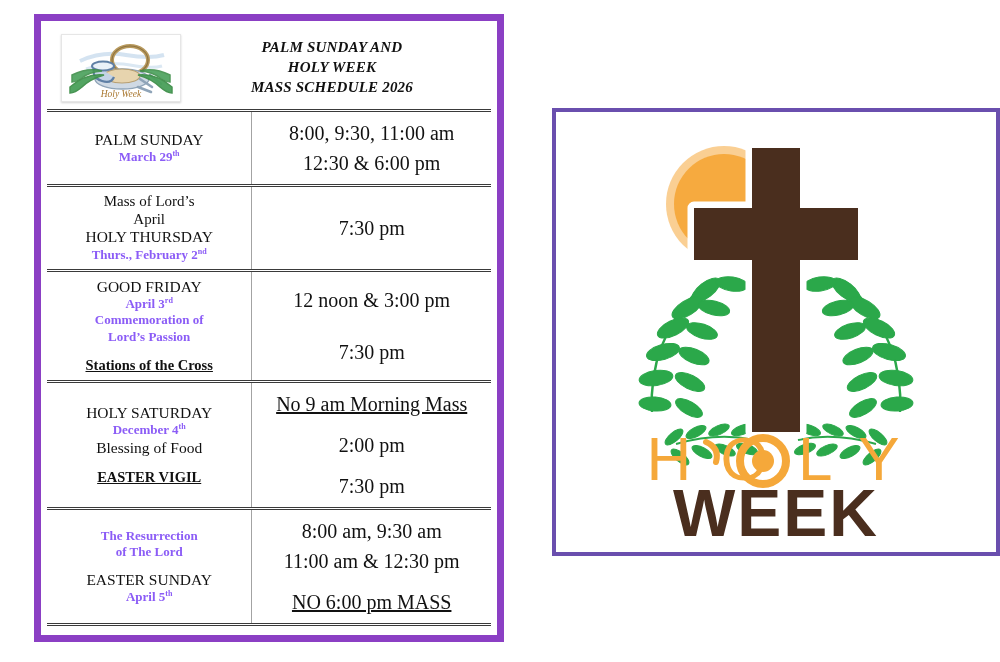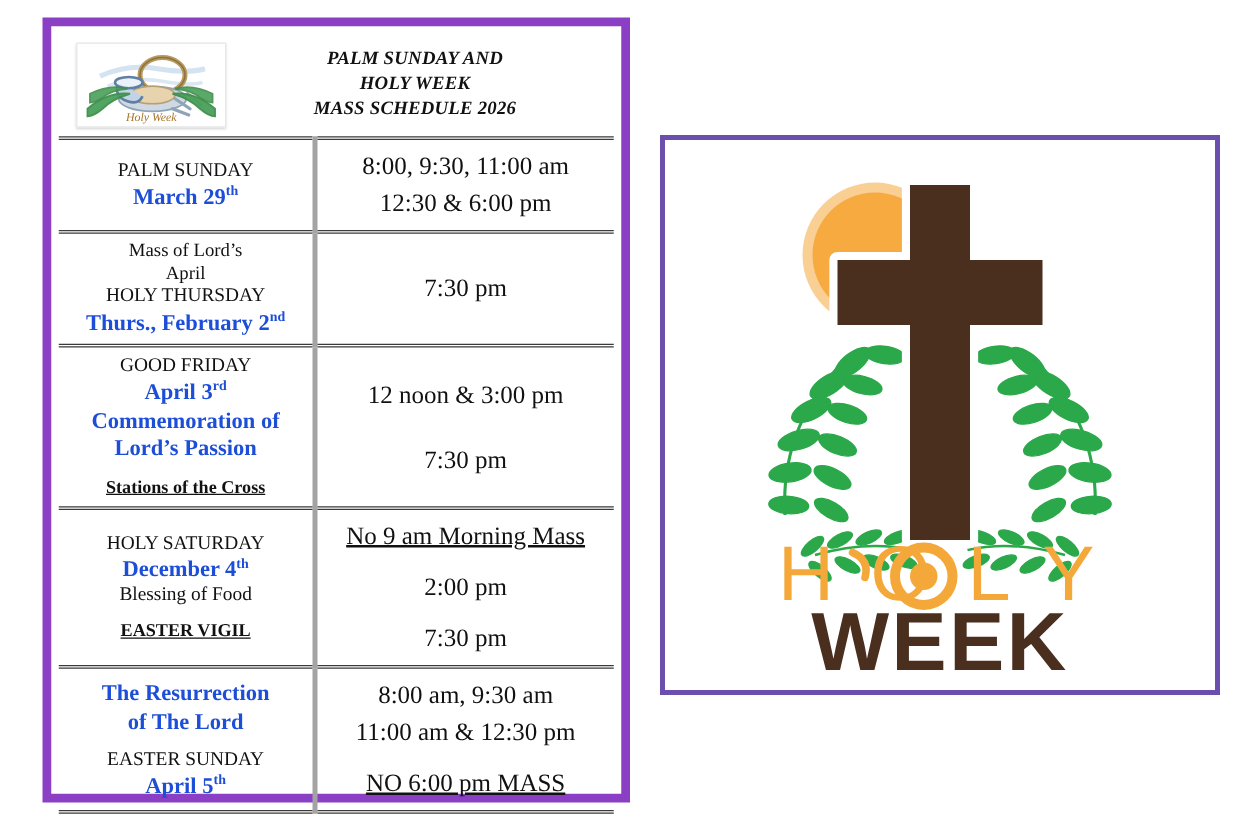--- a/index.html
+++ b/index.html
@@ -34,35 +34,35 @@
   
   #schedule-table{
     width:100%;border-collapse:collapse;table-layout:fixed;
     border-top:3px double #3a3a3a;border-bottom:3px double #3a3a3a;
   }
   #schedule-table tr.sched-row{border-bottom:3px double #3a3a3a;}
   #schedule-table tr.sched-row:last-child{border-bottom:none;}
   #schedule-table td{
     vertical-align:middle;padding:6px 4px;text-align:center;color:#111;
   }
-  td.col-event{width:46%;border-right:4px solid #a3a3a3;}
+  td.col-event{width:46%;border-right:1px solid #a3a3a3;}
   td.col-time{width:54%;font-weight:normal;font-size:20px;line-height:1.5;}
   .ev-plain{font-size:15.5px;line-height:1.18;}
   .ev-small{font-size:15px;line-height:1.18;}
-  .ev-purple{color:#1d4ed8;font-weight:bold;font-size:18px;line-height:1.25;}
+  .ev-purple{color:#8b5cf6;font-weight:bold;font-size:13px;line-height:1.25;}
   .ev-bold{font-weight:bold;font-size:14.5px;line-height:1.25;text-decoration:underline;}
   .ul{text-decoration:underline;}
   sup{font-size:.62em;vertical-align:super;line-height:0;}
   .gap{height:11px;}
   .t-line{display:block;}
   
   #header-logo svg{display:block;width:100%;height:100%;}
   
   #art-panel{
-    position:absolute;left:528px;top:108px;width:448px;height:448px;
+    position:absolute;left:552px;top:108px;width:448px;height:448px;
     border:4px solid #6A4FAE;background:#ffffff;box-sizing:border-box;
   }
   #art-svg{display:block;width:100%;height:100%;}
 </style>
 </head>
 <body>
 
 <div id="flyer-panel">
   <div id="flyer-inner">
 

